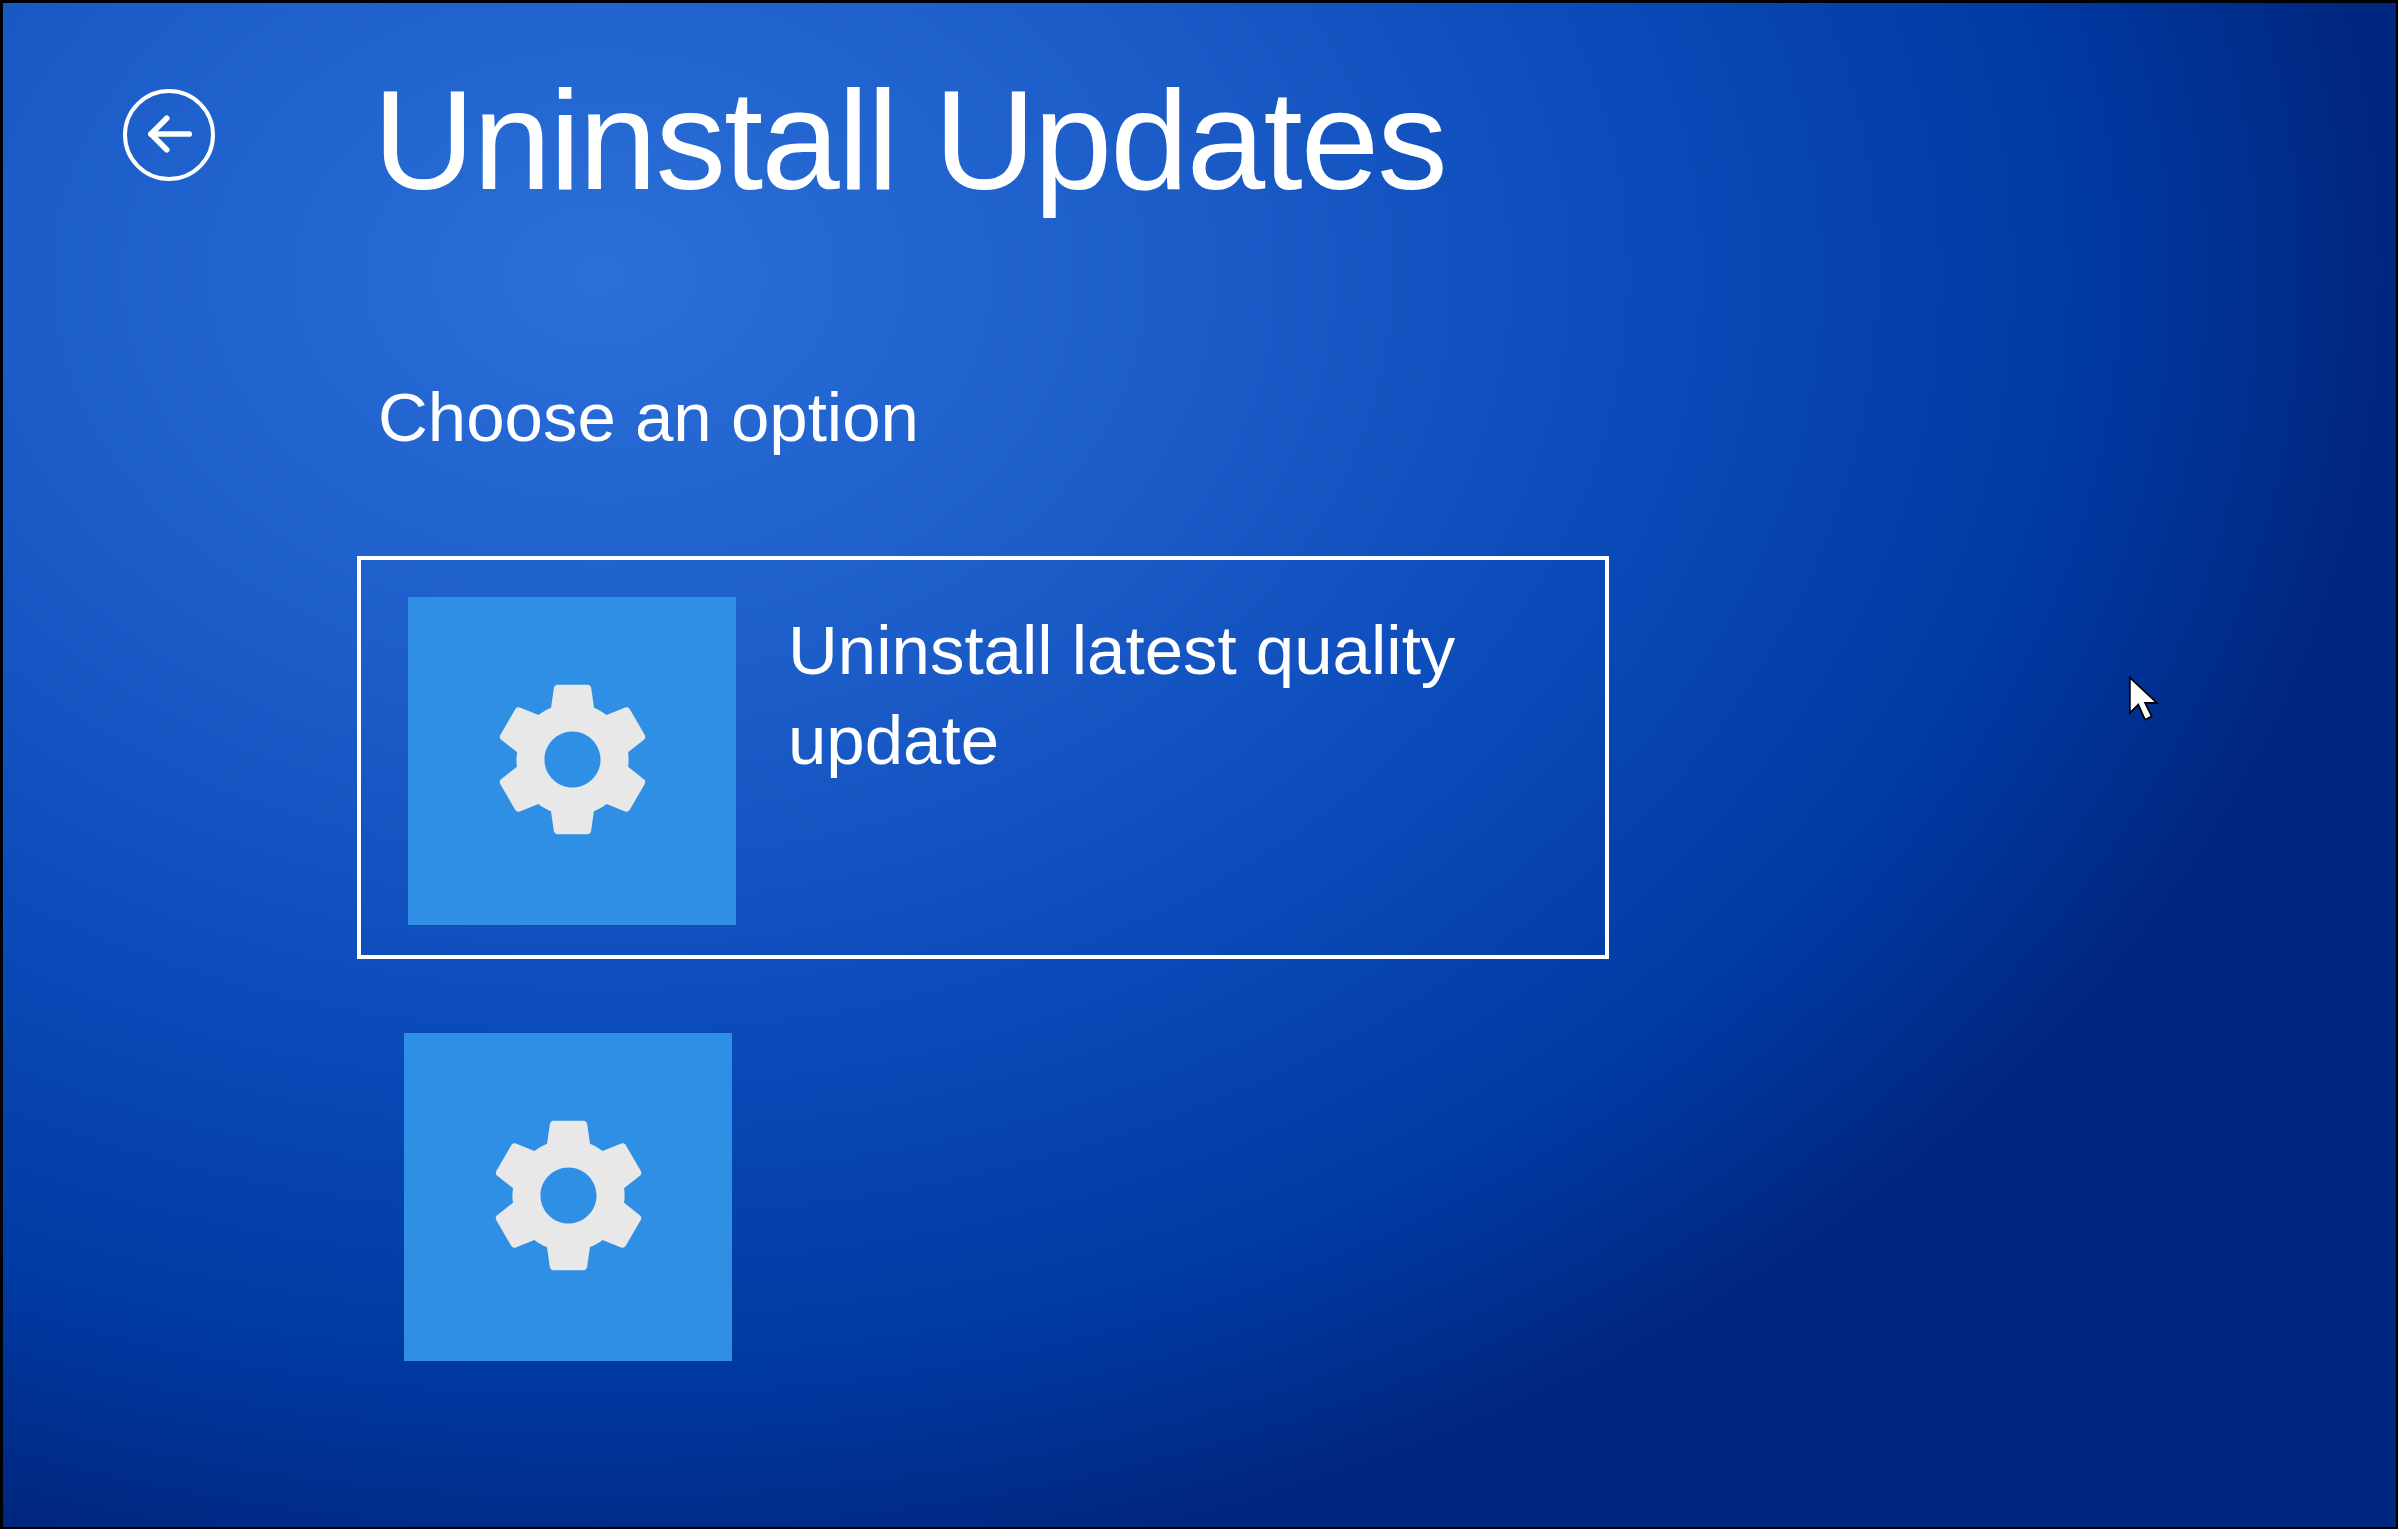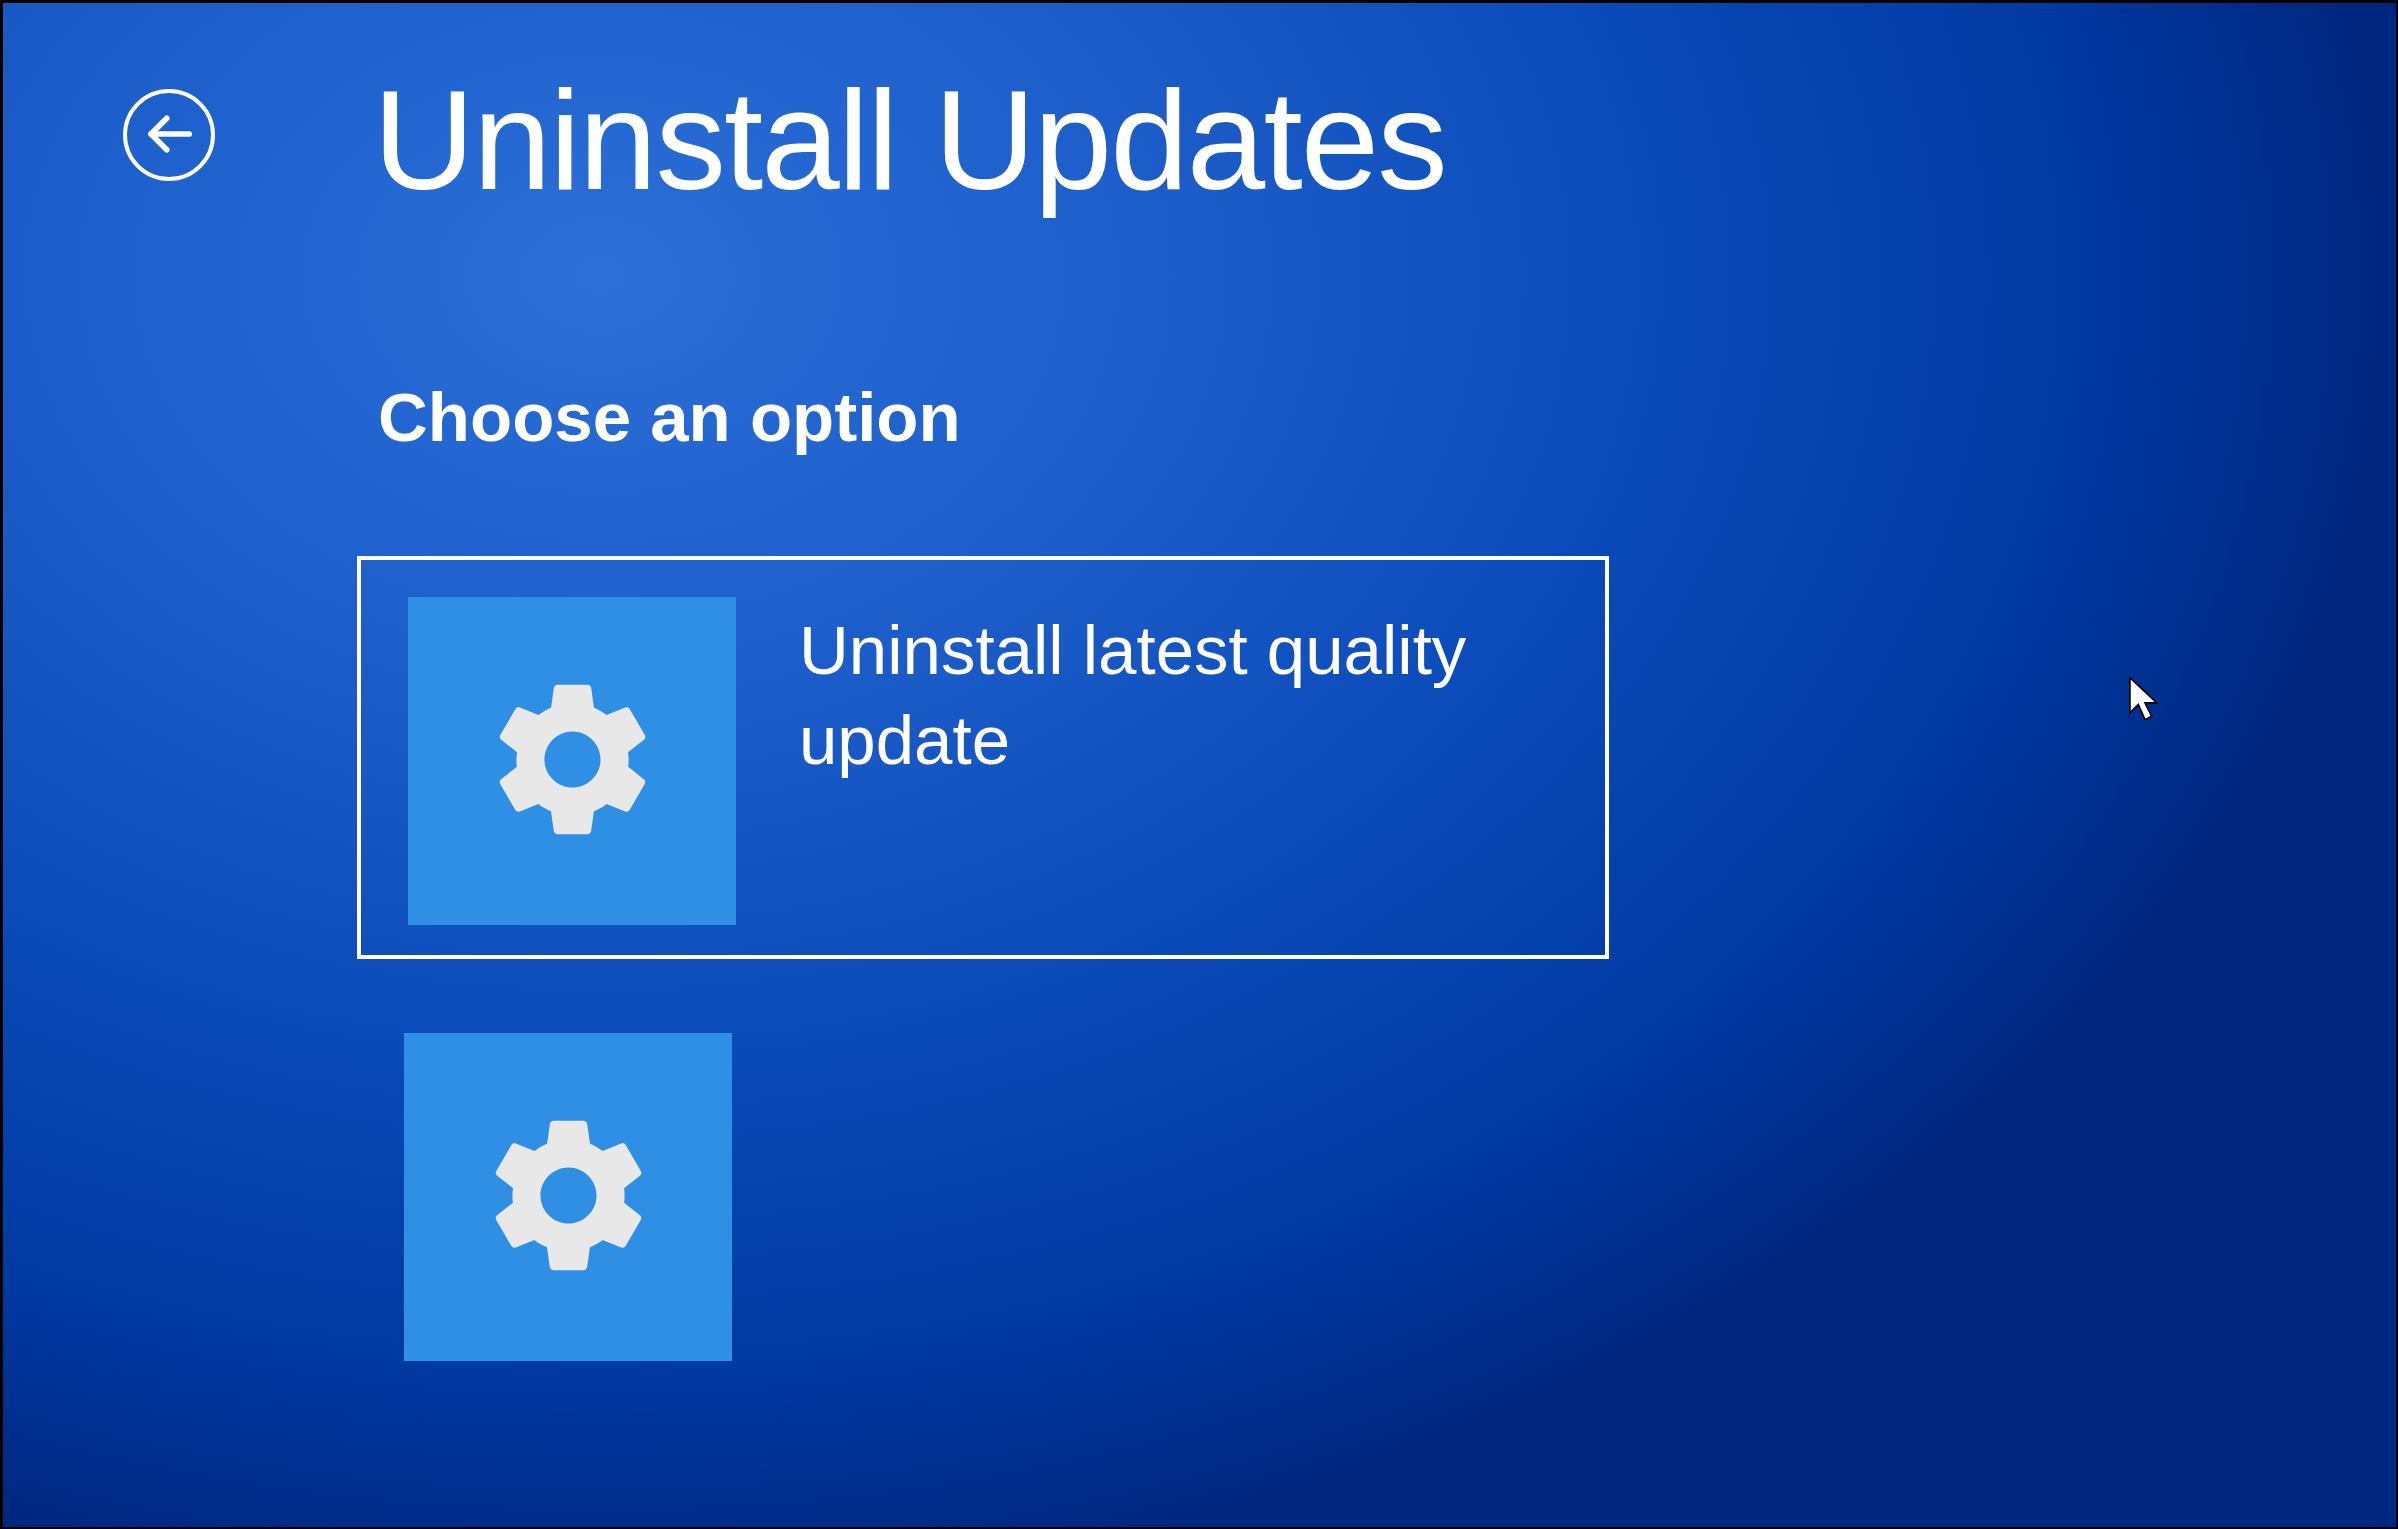--- a/index.html
+++ b/index.html
@@ -48,21 +48,21 @@
       letter-spacing: -1.9px;
       color: #ffffff;
       text-align: center;
     }
 
     .subtitle {
       position: absolute;
       top: 375px;
       left: 375px;
       font-size: 69px;
-      font-weight: 700;
+      font-weight: 400;
       color: #ffffff;
       text-align: center;
     }
 
     .options-container {
       position: absolute;
       top: 553px;
       left: 354px;
     }
 
@@ -72,21 +72,20 @@
       display: flex;
       align-items: flex-start;
       padding: 37px 47px 37px 47px;
       margin-bottom: 37px;
       cursor: pointer;
       position: relative;
     }
 
     .option-tile.selected {
       border: 4.7px solid #ffffff;
-      gap: 11px;
     }
 
     .option-icon-box {
       width: 328px;
       height: 328px;
       background: #2f8fe5;
       display: flex;
       align-items: center;
       justify-content: center;
       flex-shrink: 0;

